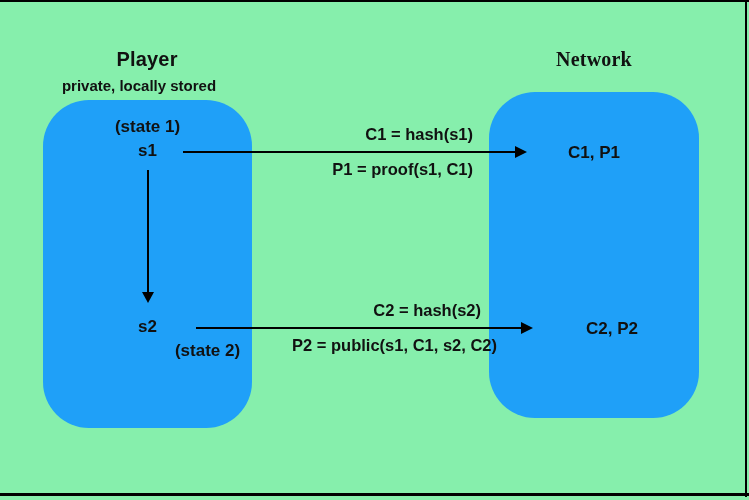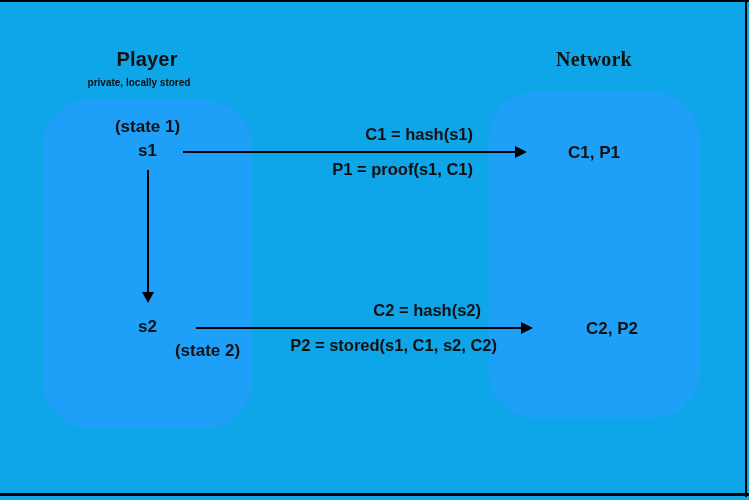--- a/index.html
+++ b/index.html
@@ -16,21 +16,21 @@
   .frame-top{left:0;top:0;width:749px;height:2px;}
   .frame-bottom{left:0;top:493px;width:749px;height:3px;}
   .frame-right{top:0;left:745px;width:2px;height:497px;}
 
   .col-title{
     position:absolute;width:210px;
     text-align:center;font-size:20px;letter-spacing:0.2px;
   }
   .col-subtitle{
     position:absolute;width:220px;
-    text-align:center;font-size:10px;
+    text-align:center;font-size:15px;
   }
   .entity-box{
     position:absolute;
     background:var(--accent,#1FA0F8);
     border-radius:46px;
   }
   .box-label{
     position:absolute;text-align:center;font-size:17px;
   }
   .arrow-label{
@@ -47,21 +47,21 @@
   .v-head{
     position:absolute;width:0;height:0;
     border-top:11px solid #000;
     border-left:6px solid transparent;
     border-right:6px solid transparent;
   }
 </style>
 </head>
 <body>
 
-<div id="canvas" style="--accent: #1FA0F8; --text: #111111; --frame: #000000; background: #0ea5e9;">
+<div id="canvas" style="--accent: #1FA0F8; --text: #111111; --frame: #000000; background: #86efac;">
 
   <div class="frame-line frame-top"></div>
   <div class="frame-line frame-bottom"></div>
   <div class="frame-line frame-right"></div>
 
   <div class="col-title" style="left:42px;top:48px;">Player</div>
   <div class="col-subtitle" style="left:29px;top:77px;">private, locally stored</div>
 
   <div class="col-title" style="left:489px;top:48px;font-family:Liberation Serif, serif;">Network</div>
 
@@ -81,15 +81,15 @@
   <div class="h-head" style="left:515px;top:146px;"></div>
   <div class="arrow-label" style="left:253px;width:220px;top:125px;">C1 = hash(s1)</div>
   <div class="arrow-label" style="left:253px;width:220px;top:160px;">P1 = proof(s1, C1)</div>
 
   <div class="v-line" style="left:147px;top:170px;height:123px;"></div>
   <div class="v-head" style="left:142px;top:292px;"></div>
 
   <div class="h-line" style="left:196px;top:327px;width:326px;"></div>
   <div class="h-head" style="left:521px;top:322px;"></div>
   <div class="arrow-label" style="left:261px;width:220px;top:301px;">C2 = hash(s2)</div>
-  <div class="arrow-label" style="left:247px;width:250px;top:336px;">P2 = stored(s1, C1, s2, C2)</div>
+  <div class="arrow-label" style="left:247px;width:250px;top:336px;">P2 = public(s1, C1, s2, C2)</div>
 
 </div>
 
 </body></html>

